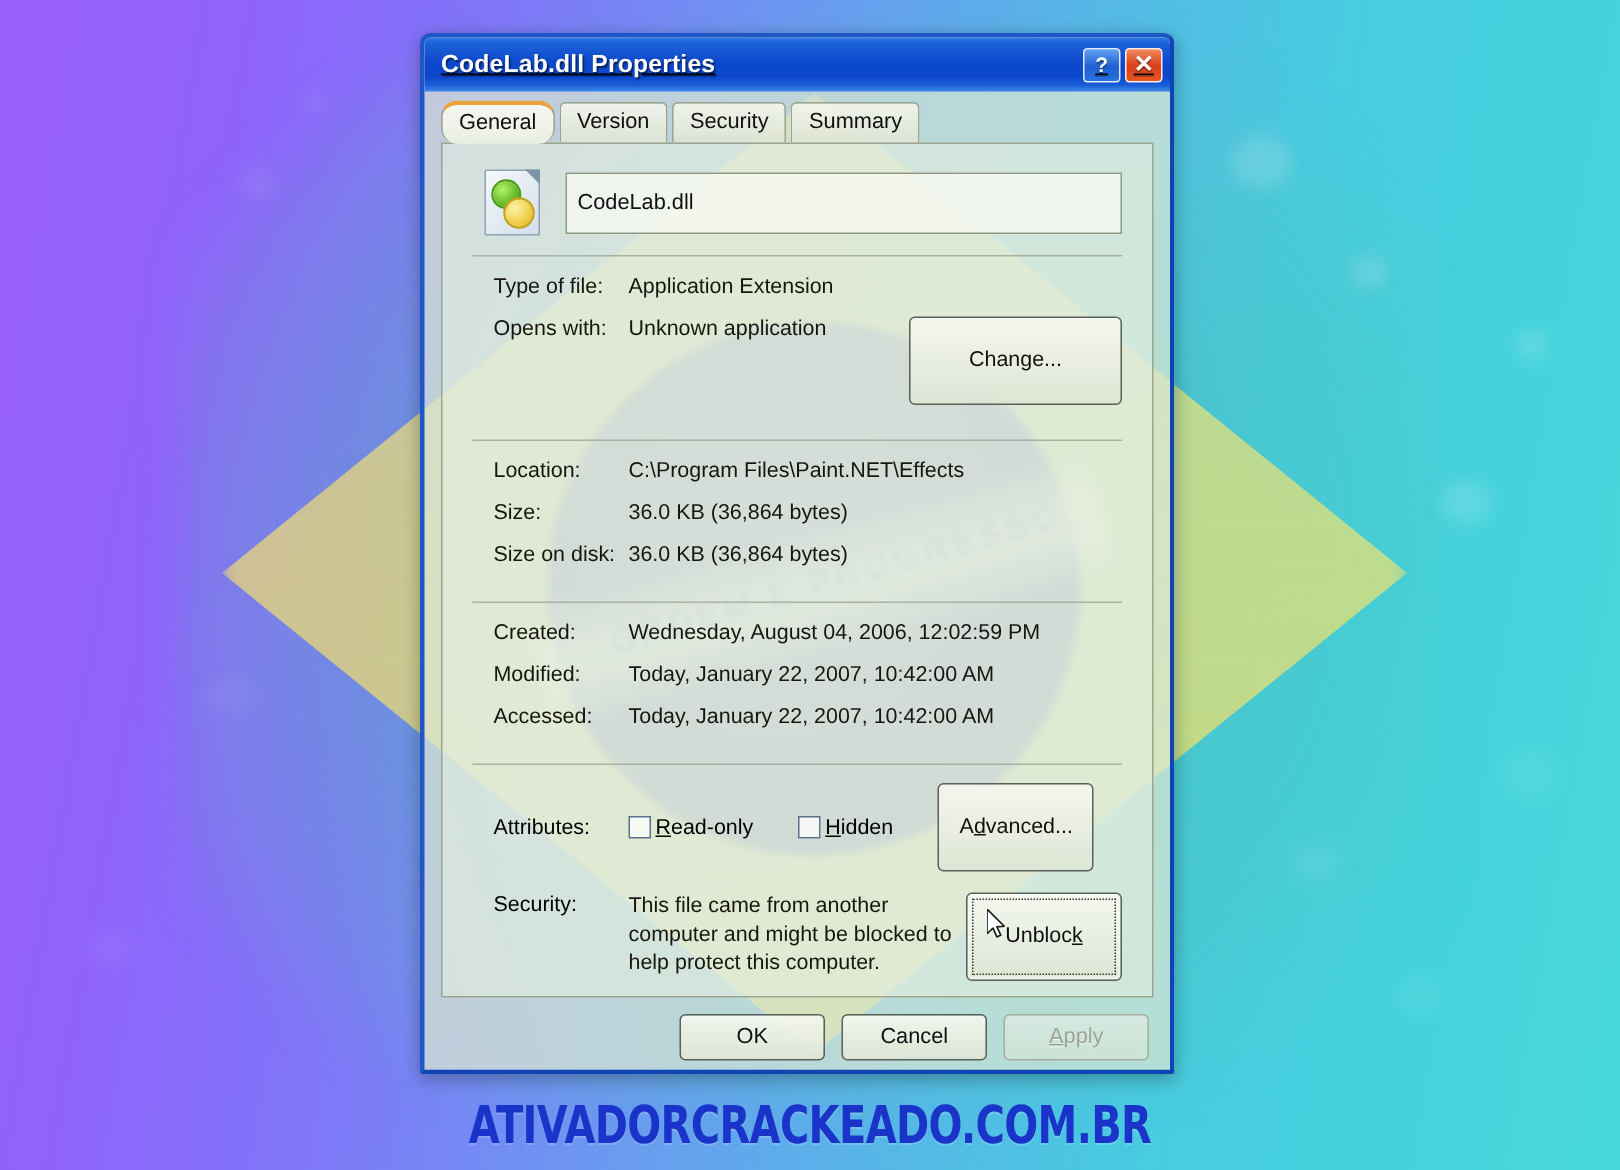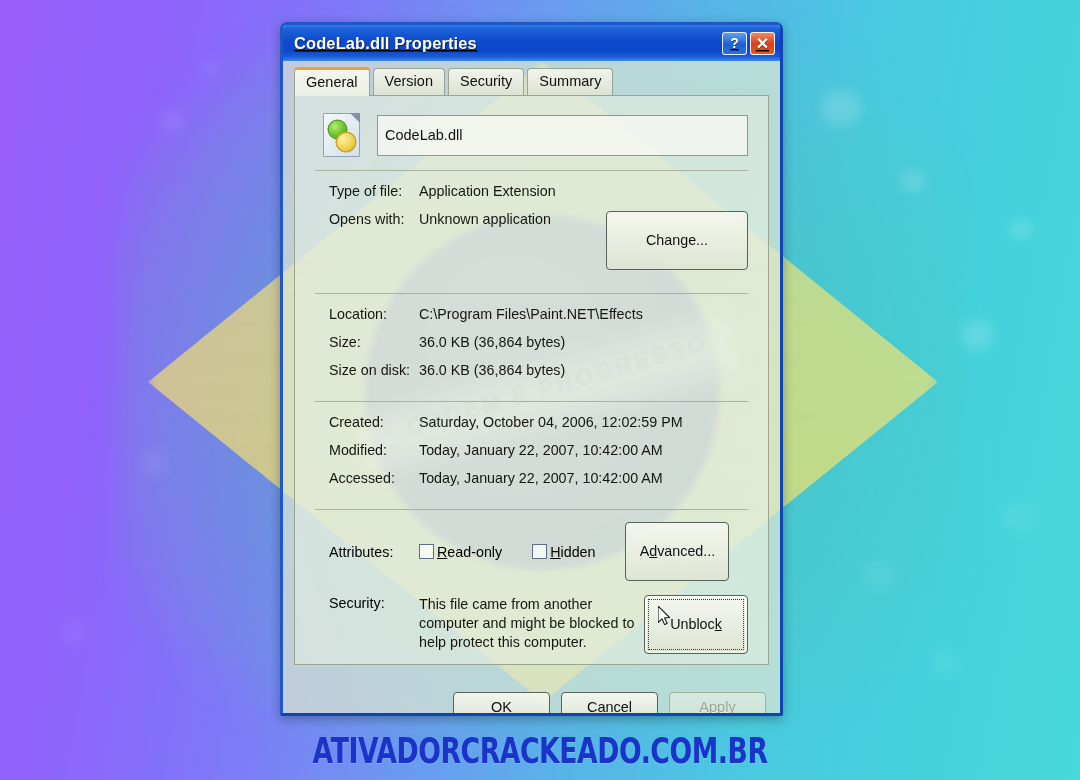--- a/index.html
+++ b/index.html
@@ -161,20 +161,21 @@
     cursor: pointer;
     line-height: 17px;
   }
   .tab.active {
     background: linear-gradient(180deg, rgba(246,248,240,.97), rgba(236,241,228,.95));
     border-top: 3px solid #e9a33a;
     padding-top: 4px;
     position: relative;
     z-index: 3;
     margin-bottom: -1px;
+    border-radius: 11px;
   }
 
   
   #panel {
     margin: 0 11px 0 11px;
     flex: 1 1 auto;
     border: 1px solid #9aa48f;
     background: rgba(232,240,226,0.55);
     padding: 14px 20px 10px 20px;
     position: relative;
@@ -289,21 +290,20 @@
     flex: 0 0 auto;
     padding: 11px 14px 13px 0;
     display: flex;
     justify-content: flex-end;
     gap: 11px;
   }
   .footer-btn {
     min-width: 97px; 
     padding: 6px 22px;
     font-size: 14.5px;
-    margin-top: 16px;
   }
   .footer-btn.disabled {
     color: #9aa496;
     border-color: #a5ad9f;
     background: linear-gradient(180deg, rgba(238,242,232,.55), rgba(222,229,212,.55));
     cursor: default;
     text-shadow: 0 1px 0 rgba(255,255,255,.7);
   }
 
   
@@ -393,21 +393,21 @@
       </div>
       <div class="row">
         <div class="lbl">Size on disk:</div>
         <div class="val">36.0 KB (36,864 bytes)</div>
       </div>
 
       <div class="hrule"></div>
 
       <div class="row">
         <div class="lbl">Created:</div>
-        <div class="val">Saturday, October 04, 2006, 12:02:59 PM</div>
+        <div class="val">Wednesday, August 04, 2006, 12:02:59 PM</div>
       </div>
       <div class="row">
         <div class="lbl">Modified:</div>
         <div class="val">Today, January 22, 2007, 10:42:00 AM</div>
       </div>
       <div class="row">
         <div class="lbl">Accessed:</div>
         <div class="val">Today, January 22, 2007, 10:42:00 AM</div>
       </div>
 

